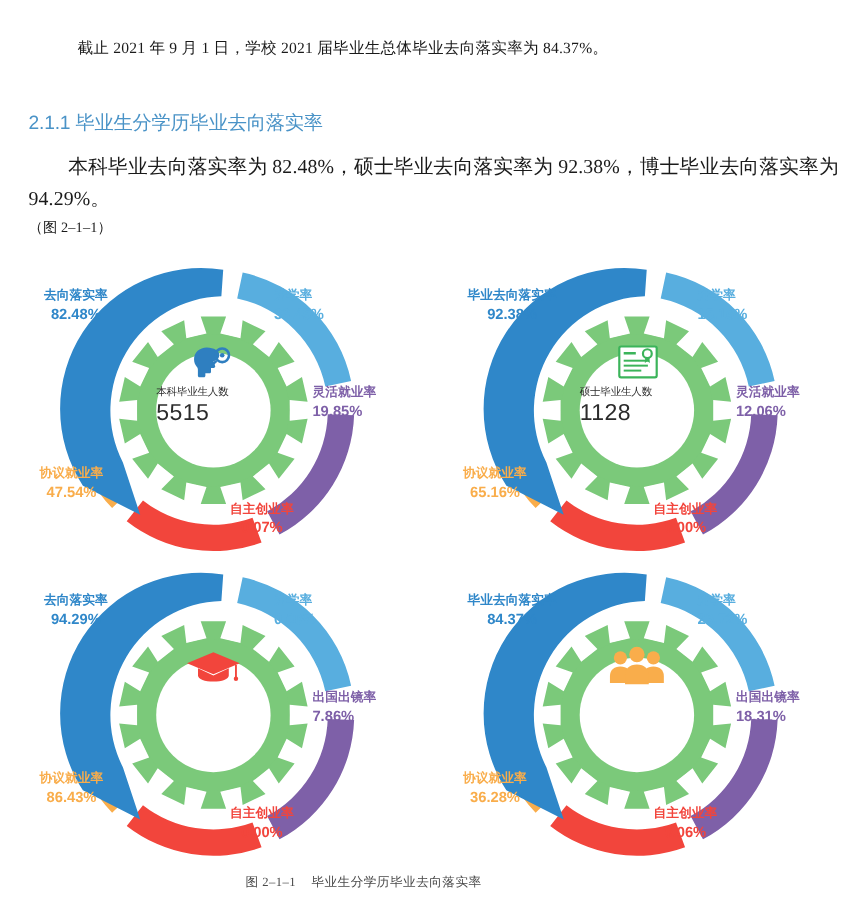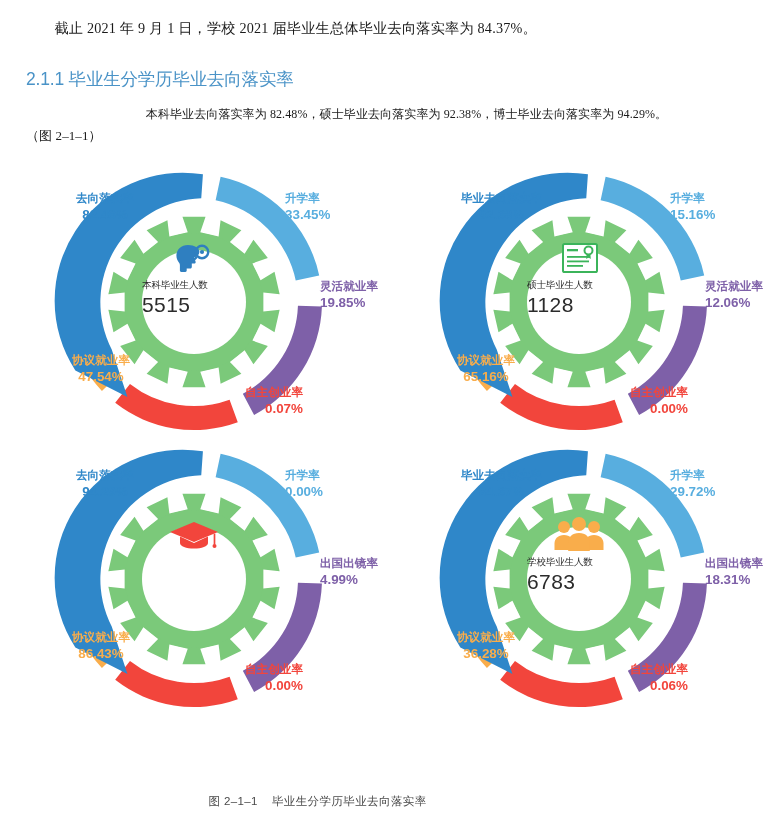--- a/index.html
+++ b/index.html
@@ -15,43 +15,42 @@
     position: relative;
   }
 
   
   .doc-body { padding: 0 14px 0 26px; }
 
   .para {
     font-size: 14.2px;
     line-height: 1.5;
     text-indent: 2em;
-    margin: 0;
+    margin: 16px;
     padding-top: 18px;
     letter-spacing: .2px;
   }
 
   .heading {
     font-family: "Liberation Sans", "DejaVu Sans", sans-serif;
     font-size: 17.5px;
     font-weight: normal;
     color: #4a93c7;
     margin: 0;
     padding-top: 28px;
     letter-spacing: -0.2px;
   }
 
   .para2 {
-    font-size: 12px;
+    font-size: 18px;
     line-height: 1.62;
     margin: 0;
     padding-top: 14px;
     text-indent: 2em;
     letter-spacing: .1px;
-    text-align: center;
   }
   .para2-cont {
     font-size: 13px;
     line-height: 1.62;
     margin: 0;
     text-indent: 0;
     letter-spacing: .1px;
   }
 
   
@@ -80,28 +79,27 @@
   .ring-svg { position: absolute; left: 0; top: 0; }
 
   
   .lbl {
     position: absolute;
     font-family: "Liberation Sans", "DejaVu Sans", sans-serif;
     font-size: 11.6px;
     font-weight: bold;
     line-height: 1.28;
     white-space: nowrap;
-    margin-left: 36px;
   }
   .lbl .v { display: block; font-size: 13.4px; }
 
   .lbl-tr { left: 205px; top: 24px;  text-align: left; }
   .lbl-tr .v { text-align: left; }
   .lbl-r  { left: 240px; top: 112px; text-align: left; }
-  .lbl-br { left: 165px; top: 218px; text-align: right; }
+  .lbl-br { left: 165px; top: 218px; text-align: center; }
   .lbl-bl { left: -8px;  top: 186px; text-align: center; }
   .lbl-tl { left: -4px;  top: 24px;  text-align: center; }
 
   .c-sky   { color: #58aedf; }
   .c-purp  { color: #7e60a8; }
   .c-red   { color: #f2453c; }
   .c-orng  { color: #f9ad4b; }
   .c-blue  { color: #2f87c9; }
 
   
@@ -128,24 +126,24 @@
   }
   .center-icon {
     position: absolute;
     left: 118px; top: 72px;
     width: 64px; height: 40px;
   }
 
   
   .caption {
     position: absolute;
-    left: 0; bottom: 12px;
+    left: 13px; bottom: 12px;
     width: 635px;
     text-align: center;
-    font-family: Liberation Sans, sans-serif;
+    font-family: Liberation Serif, serif;
     font-size: 11.5px;
     color: #4a4a4a;
     letter-spacing: .4px;
   }
   .caption .cap-sp { display: inline-block; width: 14px; }
 </style>
 </head>
 <body>
 
 <div class="doc-body">
@@ -329,21 +327,21 @@
     <div class="lbl lbl-tl c-blue">
       <span>去向落实率</span>
       <span class="v">94.29%</span>
     </div>
     <div class="lbl lbl-tr c-sky">
       <span>升学率</span>
       <span class="v">0.00%</span>
     </div>
     <div class="lbl lbl-r c-purp">
       <span>出国出镜率</span>
-      <span class="v">4.99%</span>
+      <span class="v">7.86%</span>
     </div>
     <div class="lbl lbl-br c-red">
       <span>自主创业率</span>
       <span class="v">0.00%</span>
     </div>
     <div class="lbl lbl-bl c-orng">
       <span>协议就业率</span>
       <span class="v">86.43%</span>
     </div>
     </div>
@@ -380,24 +378,20 @@
     <g fill="#f9ad4b">
       <circle cx="17" cy="11" r="6"></circle>
       <path d="M17 19c-6 0-9.5 3.6-9.5 8.6V34h19v-6.4c0-5-3.5-8.6-9.5-8.6z"></path>
       <circle cx="47" cy="11" r="6"></circle>
       <path d="M47 19c-6 0-9.5 3.6-9.5 8.6V34h19v-6.4c0-5-3.5-8.6-9.5-8.6z"></path>
       <circle cx="32" cy="8" r="7"></circle>
       <path d="M32 17c-6.8 0-10.8 4.1-10.8 9.8V35h21.6v-8.2C42.8 21.1 38.8 17 32 17z"></path>
     </g>
   </svg>
       </div>
-      <div class="center-txt">
-        <span class="cname">学校毕业生人数</span>
-        <span class="cnum">6783</span>
-      </div>
 
     <div class="lbl lbl-tl c-blue">
       <span>毕业去向落实率</span>
       <span class="v">84.37%</span>
     </div>
     <div class="lbl lbl-tr c-sky">
       <span>升学率</span>
       <span class="v">29.72%</span>
     </div>
     <div class="lbl lbl-r c-purp">

